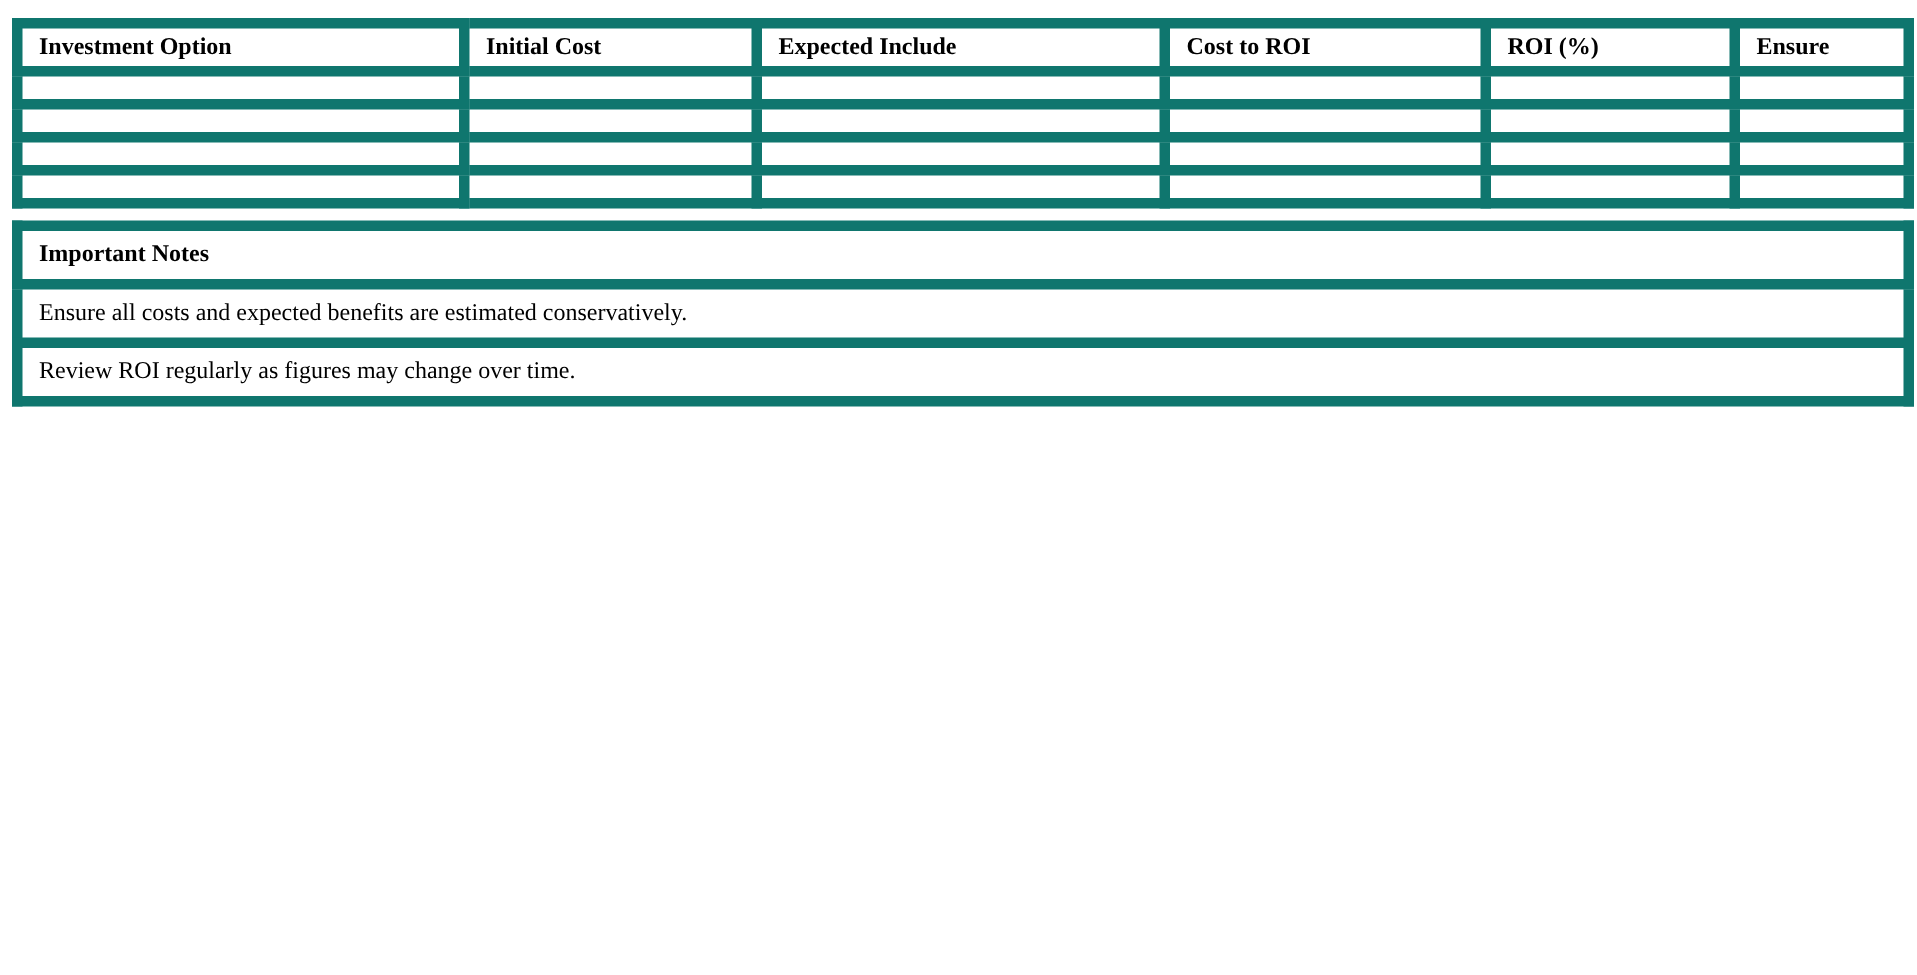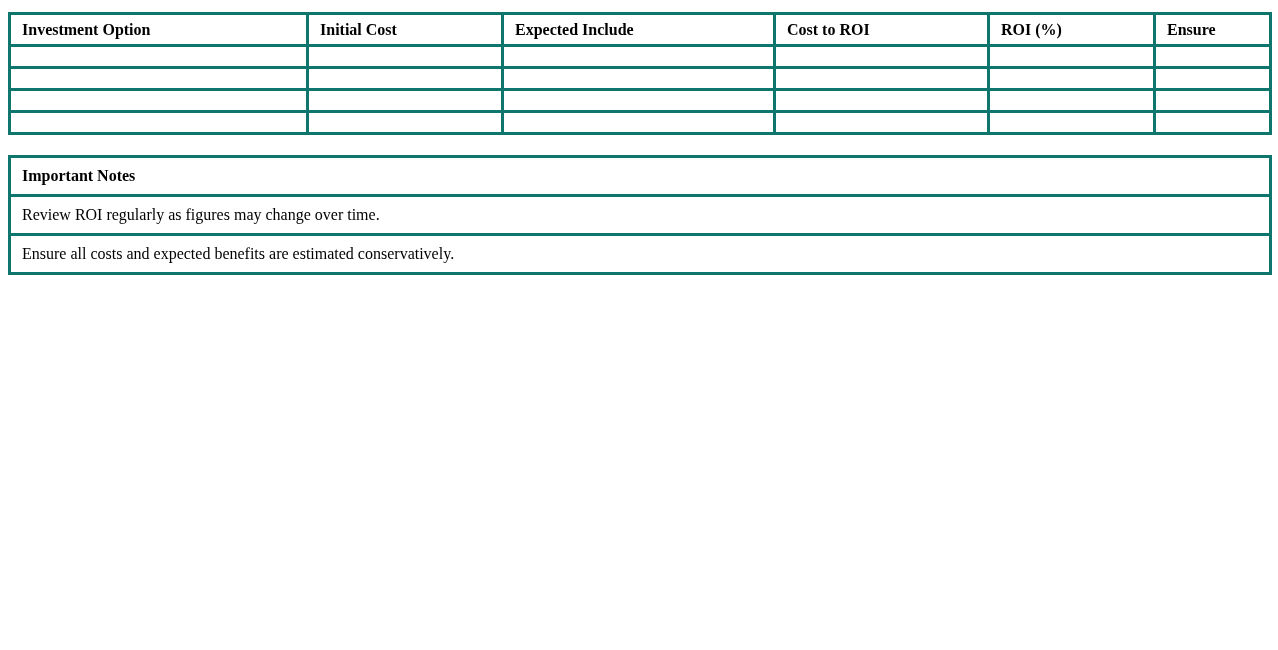--- a/index.html
+++ b/index.html
@@ -17,32 +17,32 @@
     left: 8px;
     top: 12px;
     width: 1261px;
   }
   table {
     border-collapse: collapse;
     table-layout: fixed;
     width: 1261px;
   }
   th, td {
-    border: 3px solid #0f766e;
+    border: 7px solid #0f766e;
     padding: 0 6px 0 11px;
     text-align: left;
     vertical-align: middle;
     font-size: 16px;
     overflow: hidden;
     white-space: nowrap;
   }
   th { font-weight: bold; }
   .hdr-row   { height: 32px; }
   .data-row  { height: 22px; }
-  .notes-table { margin-top: 20px; }
+  .notes-table { margin-top: 8px; }
   .note-title-row { height: 39px; }
   .note-title-row td { font-weight: bold; }
   .note-row  { height: 39px; }
 </style>
 </head>
 <body>
 
 <div class="page">
 
   <table>
@@ -102,21 +102,21 @@
 
   <table class="notes-table">
     <colgroup>
       <col style="width:1261px">
     </colgroup>
     <tbody>
       <tr class="note-title-row">
         <td>Important Notes</td>
       </tr>
       <tr class="note-row">
-        <td>Review ROI regularly as figures may change over time.</td>
+        <td>Ensure all costs and expected benefits are estimated conservatively.</td>
       </tr>
       <tr class="note-row">
-        <td>Ensure all costs and expected benefits are estimated conservatively.</td>
+        <td>Review ROI regularly as figures may change over time.</td>
       </tr>
     </tbody>
   </table>
 
 </div>
 
 </body></html>

